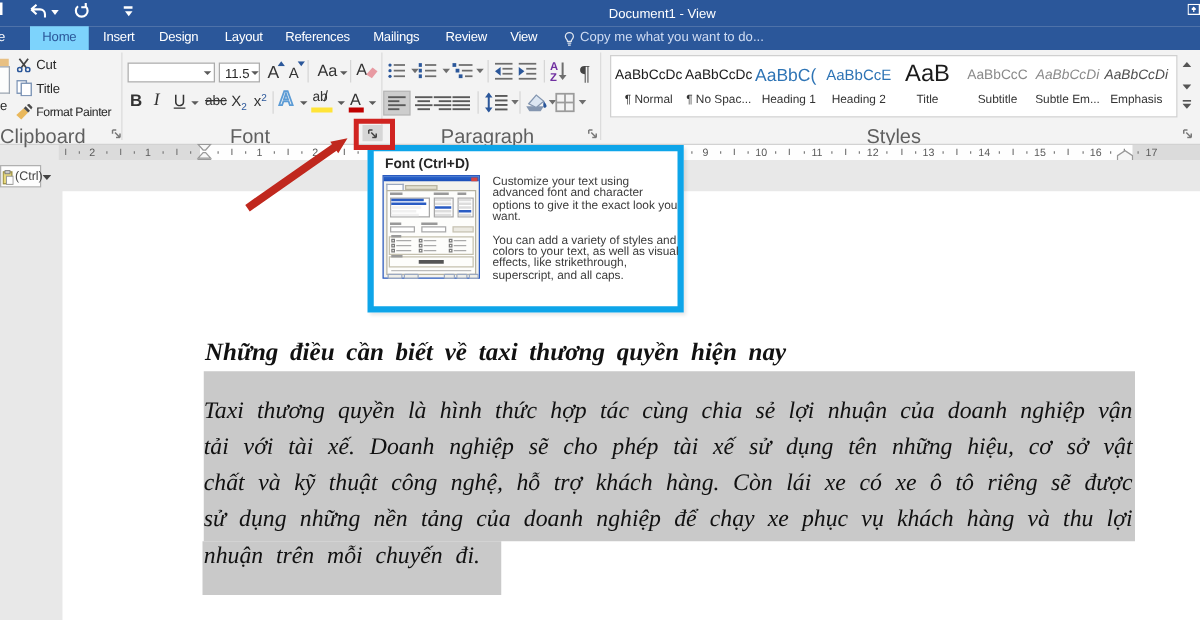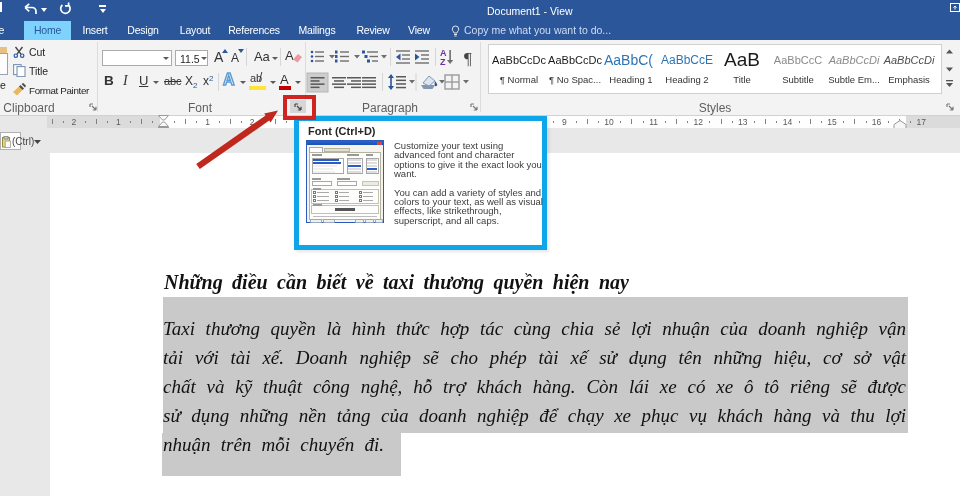--- a/index.html
+++ b/index.html
@@ -10,39 +10,39 @@
 #titlebar{position:absolute;left:0;top:0;width:960px;height:21px;background:#2b579a}
 #titlebar .doctitle{position:absolute;left:487px;top:4.5px;color:#fff;font-size:10.5px}
 
 #tabs{position:absolute;left:0;top:21px;width:960px;height:19px;background:#2b579a}
 .tab{position:absolute;top:0;height:19px;color:#fff;font-size:10.5px;letter-spacing:-0.2px;line-height:19px;text-align:center}
 #tab-home{background:#7dd3fc;color:#2b579a}
 #tellme{position:absolute;color:#cfdcf3;font-size:10.5px;top:0;line-height:19px}
 
 #ribbon{position:absolute;left:0;top:40px;width:960px;height:76px;background:#f3f3f3;border-bottom:1px solid #d2d2d2}
 .grpsep{position:absolute;top:2px;height:70px;width:1px;background:#dcdcdc}
-.grplabel{position:absolute;top:61px;font-size:12px;color:#5f5f5f;text-align:center}
+.grplabel{position:absolute;top:61px;font-size:16px;color:#5f5f5f;text-align:center}
 .btntext{position:absolute;font-size:10.5px;color:#262626;white-space:nowrap;letter-spacing:-0.1px}
 .isep{position:absolute;width:1px;background:#d6d6d6}
 .dda{position:absolute;width:0;height:0;border-left:3px solid transparent;border-right:3px solid transparent;border-top:3.5px solid #5a5a5a}
 .combo{position:absolute;background:#fff;border:1px solid #ababab;height:16px}
 
 #rulerrow{position:absolute;left:0;top:116px;width:960px;height:12px}
 #ruler{position:absolute;left:47px;top:0;width:913px;height:12px;background:#dbdbdb}
 #ruler .white{position:absolute;left:113px;top:0;width:746px;height:12px;background:#fefefe}
 .rnum{position:absolute;top:1px;font-size:8.5px;color:#595959;width:10px;text-align:center;font-family:"Liberation Sans",sans-serif}
 .rtick{position:absolute;top:3px;width:1px;height:5px;background:#808080}
 .rdot{position:absolute;top:5px;width:1px;height:2px;background:#808080}
 
 #docarea{position:absolute;left:0;top:128px;width:960px;height:368px;background:#e8e8e8}
 #page{position:absolute;left:50px;top:25px;width:910px;height:343px;background:#fff}
 .dtext{font-family:"Liberation Serif",serif;font-style:italic;color:#111}
 .dline{position:absolute;left:163px;width:743px;font-size:19px;line-height:1;text-align:justify;text-align-last:justify;white-space:nowrap}
 
-#pastebtn{position:absolute;left:0;top:132px;width:21px;height:18px;background:#fdfdfd;border:1px solid #b0b0b0;font-size:10px;color:#444}
+#pastebtn{position:absolute;left:0;top:132px;width:33px;height:18px;background:#fdfdfd;border:1px solid #b0b0b0;font-size:10px;color:#444}
 
 #tooltip{position:absolute;left:294px;top:116px;width:253px;height:134px;background:#fff;border:5px solid #0ea5e9;box-shadow:2px 2px 3px rgba(0,0,0,0.10)}
 #tooltip .title{position:absolute;left:9px;top:4px;font-size:11px;font-weight:bold;color:#262626}
 #tooltip .body{position:absolute;left:95px;top:20px;width:160px;font-size:9.5px;line-height:9.4px;color:#3b3b3b;white-space:nowrap}
 
 #redrect{position:absolute;left:283px;top:95px;width:33px;height:25px;border:4px solid #d02421}
 </style></head>
 <body>
 <div id="app">
 

